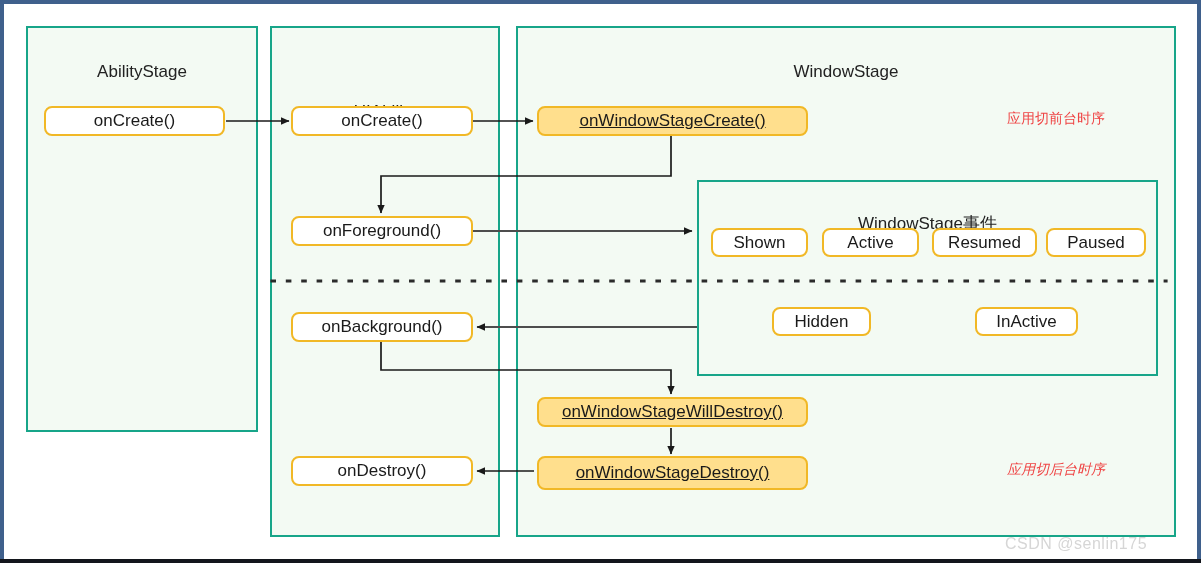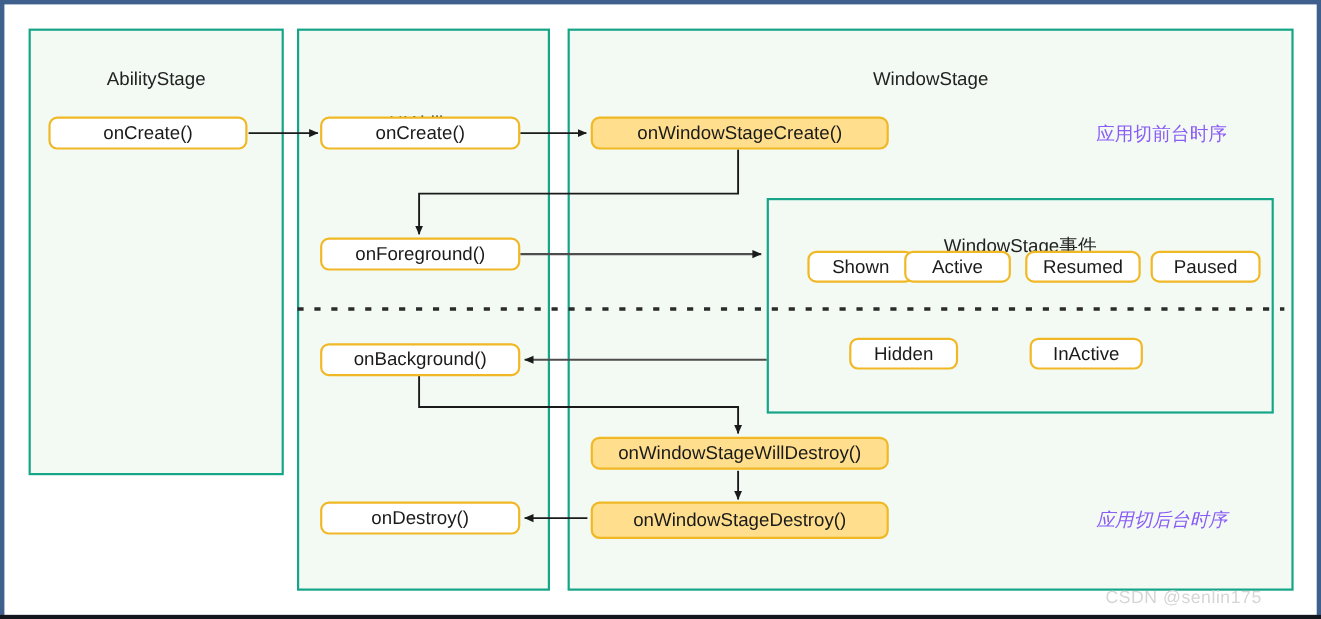--- a/index.html
+++ b/index.html
@@ -60,26 +60,27 @@
     background: #ffffff;
     color: #1a1a1a;
     font-size: 17px;
     display: flex;
     align-items: center;
     justify-content: center;
     white-space: nowrap;
   }
   .node.filled {
     background: #ffdf8d;
+    text-decoration: underline;
   }
 
   .cn-label {
     position: absolute;
-    font-size: 17px;
-    color: #8b5cf6;
+    font-size: 14px;
+    color: #ef4444;
     white-space: nowrap;
     text-align: center;
   }
 
   .watermark {
     position: absolute;
     font-size: 16px;
     color: #d6d6d6;
     white-space: nowrap;
     letter-spacing: 0.5px;
@@ -156,31 +157,31 @@
     <div class="node" style="left:291px; top:216px; width:182px; height:30px;">onForeground()</div>
 
     <div class="node" style="left:291px; top:312px; width:182px; height:30px;">onBackground()</div>
 
     <div class="node filled" style="left:537px; top:397px; width:271px; height:30px;">onWindowStageWillDestroy()</div>
 
     <div class="node filled" style="left:537px; top:456px; width:271px; height:34px;">onWindowStageDestroy()</div>
 
     <div class="node" style="left:291px; top:456px; width:182px; height:30px;">onDestroy()</div>
 
-    <div class="node" style="left:711px; top:228px; width:97px; height:29px;margin-left:23px;">Shown</div>
+    <div class="node" style="left:711px; top:228px; width:97px; height:29px;">Shown</div>
 
     <div class="node" style="left:822px; top:228px; width:97px; height:29px;">Active</div>
 
     <div class="node" style="left:932px; top:228px; width:105px; height:29px;">Resumed</div>
 
     <div class="node" style="left:1046px; top:228px; width:100px; height:29px;">Paused</div>
 
     <div class="node" style="left:772px; top:307px; width:99px; height:29px;">Hidden</div>
 
-    <div class="node" style="left:936px; top:307px; width:103px; height:29px;text-align:center;">InActive</div>
+    <div class="node" style="left:975px; top:307px; width:103px; height:29px;text-align:center;">InActive</div>
 
     <div class="cn-label" style="left:986px; top:110px; width:140px;">应用切前台时序</div>
 
     <div class="cn-label" style="left:986px; top:461px; width:140px;font-style:italic;">应用切后台时序</div>
 
     <div class="watermark" style="left:1005px; top:535px;">CSDN @senlin175</div>
 
   </div>
 </div>
 

